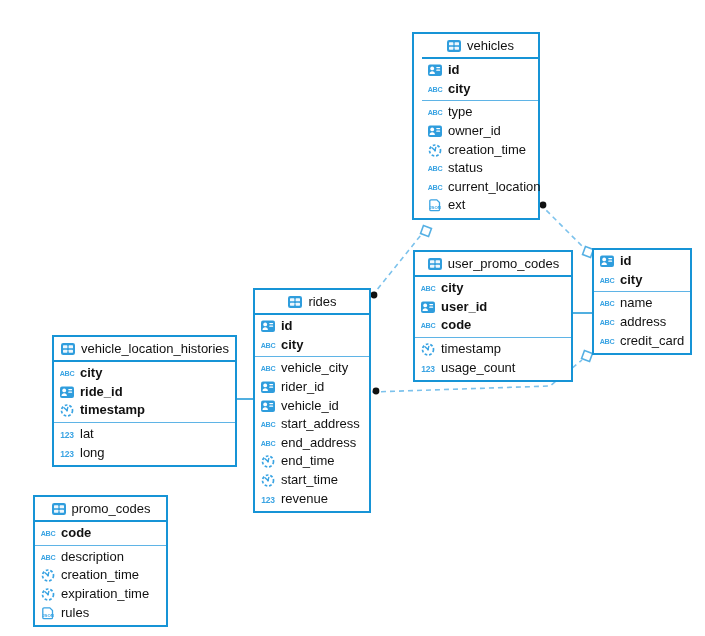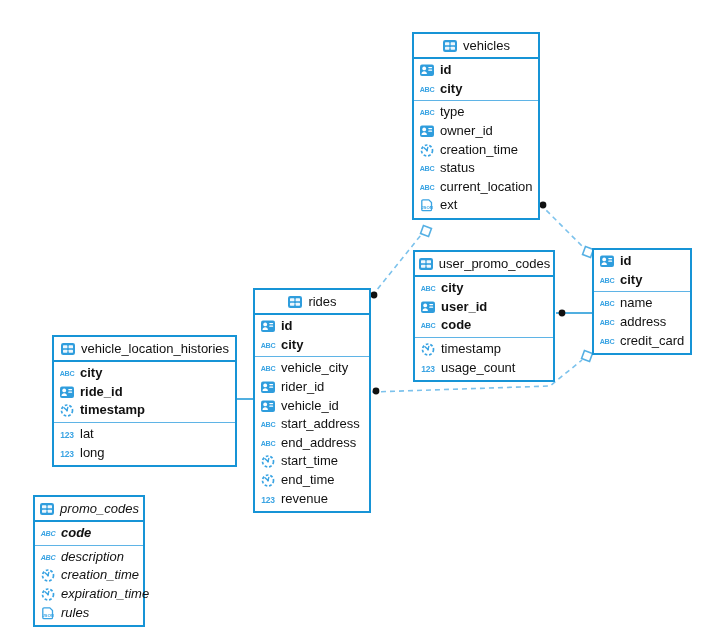--- a/index.html
+++ b/index.html
@@ -33,21 +33,21 @@
   }
   .crow.pk{font-weight:700;}
   .icon{width:16px;height:16px;display:inline-flex;flex:0 0 16px;align-items:center;}
   .cname{line-height:16px;}
 </style>
 </head>
 <body>
 
 <div class="canvas">
   <div id="tables">
-      <div class="table" style="left: 412px; top: 32px; width: 128px;">
+      <div class="table" style="left: 412px; top: 32px; width: 128px; padding-left: 8px;">
         <div class="thead">
           <span class="icon">
             <svg width="16" height="16" viewBox="0 0 16 16" xmlns="http://www.w3.org/2000/svg">
               <rect x="1" y="2" width="14" height="12" rx="2.2" fill="#2f9ddd"></rect>
               <rect x="3" y="4.3" width="4.4" height="3" rx="0.6" fill="#ffffff" opacity="0.92"></rect>
               <rect x="8.6" y="4.3" width="4.4" height="3" rx="0.6" fill="#ffffff" opacity="0.92"></rect>
               <rect x="3" y="8.7" width="4.4" height="3" rx="0.6" fill="#ffffff" opacity="0.92"></rect>
               <rect x="8.6" y="8.7" width="4.4" height="3" rx="0.6" fill="#ffffff" opacity="0.92"></rect>
             </svg>
           </span>
@@ -126,21 +126,21 @@
             <span class="icon">
               <svg width="16" height="16" viewBox="0 0 16 16" xmlns="http://www.w3.org/2000/svg">
                 <path d="M4 2.8 h5.8 l2.7 2.7 v7 a1.2 1.2 0 0 1 -1.2 1.2 h-7.3 a1.2 1.2 0 0 1 -1.2 -1.2 v-8.5 a1.2 1.2 0 0 1 1.2 -1.2 z" fill="#fff" stroke="#3ba4e3" stroke-width="1.3"></path>
                 <text x="8" y="12.4" text-anchor="middle" font-family="Liberation Sans, sans-serif" font-size="4.3" font-weight="700" fill="#3ba4e3">JSON</text>
               </svg>
             </span>
             <span class="cname">ext</span>
           </div>
         </div>
       </div>
-      <div class="table" style="left: 413px; top: 250px; width: 142px;">
+      <div class="table" style="left: 413px; top: 250px; width: 160px;">
         <div class="thead">
           <span class="icon">
             <svg width="16" height="16" viewBox="0 0 16 16" xmlns="http://www.w3.org/2000/svg">
               <rect x="1" y="2" width="14" height="12" rx="2.2" fill="#2f9ddd"></rect>
               <rect x="3" y="4.3" width="4.4" height="3" rx="0.6" fill="#ffffff" opacity="0.92"></rect>
               <rect x="8.6" y="4.3" width="4.4" height="3" rx="0.6" fill="#ffffff" opacity="0.92"></rect>
               <rect x="3" y="8.7" width="4.4" height="3" rx="0.6" fill="#ffffff" opacity="0.92"></rect>
               <rect x="8.6" y="8.7" width="4.4" height="3" rx="0.6" fill="#ffffff" opacity="0.92"></rect>
             </svg>
           </span>
@@ -332,31 +332,31 @@
             <span class="cname">end_address</span>
           </div>
           <div class="crow">
             <span class="icon">
               <svg width="16" height="16" viewBox="0 0 16 16" xmlns="http://www.w3.org/2000/svg">
                 <circle cx="8" cy="8.5" r="5.5" fill="none" stroke="#3ba4e3" stroke-width="1.7" stroke-dasharray="2.7 1.9"></circle>
                 <circle cx="8" cy="8.5" r="1" fill="#3ba4e3"></circle>
                 <path d="M8 8.5 L5 5.7 M8 8.5 L8.8 5.4" stroke="#3ba4e3" stroke-width="1.4" stroke-linecap="round" fill="none"></path>
               </svg>
             </span>
+            <span class="cname">end_time</span>
+          </div>
+          <div class="crow">
+            <span class="icon">
+              <svg width="16" height="16" viewBox="0 0 16 16" xmlns="http://www.w3.org/2000/svg">
+                <circle cx="8" cy="8.5" r="5.5" fill="none" stroke="#3ba4e3" stroke-width="1.7" stroke-dasharray="2.7 1.9"></circle>
+                <circle cx="8" cy="8.5" r="1" fill="#3ba4e3"></circle>
+                <path d="M8 8.5 L5 5.7 M8 8.5 L8.8 5.4" stroke="#3ba4e3" stroke-width="1.4" stroke-linecap="round" fill="none"></path>
+              </svg>
+            </span>
             <span class="cname">start_time</span>
-          </div>
-          <div class="crow">
-            <span class="icon">
-              <svg width="16" height="16" viewBox="0 0 16 16" xmlns="http://www.w3.org/2000/svg">
-                <circle cx="8" cy="8.5" r="5.5" fill="none" stroke="#3ba4e3" stroke-width="1.7" stroke-dasharray="2.7 1.9"></circle>
-                <circle cx="8" cy="8.5" r="1" fill="#3ba4e3"></circle>
-                <path d="M8 8.5 L5 5.7 M8 8.5 L8.8 5.4" stroke="#3ba4e3" stroke-width="1.4" stroke-linecap="round" fill="none"></path>
-              </svg>
-            </span>
-            <span class="cname">end_time</span>
           </div>
           <div class="crow">
             <span class="icon">
               <svg width="16" height="16" viewBox="0 0 16 16" xmlns="http://www.w3.org/2000/svg">
                 <text x="8" y="11.5" text-anchor="middle" font-family="Liberation Sans, sans-serif" font-size="8.5" font-weight="600" letter-spacing="-0.2" fill="#3ba4e3">123</text>
               </svg>
             </span>
             <span class="cname">revenue</span>
           </div>
         </div>
@@ -418,21 +418,21 @@
           <div class="crow">
             <span class="icon">
               <svg width="16" height="16" viewBox="0 0 16 16" xmlns="http://www.w3.org/2000/svg">
                 <text x="8" y="11.5" text-anchor="middle" font-family="Liberation Sans, sans-serif" font-size="8.5" font-weight="600" letter-spacing="-0.2" fill="#3ba4e3">123</text>
               </svg>
             </span>
             <span class="cname">long</span>
           </div>
         </div>
       </div>
-      <div class="table" style="left: 33px; top: 495px; width: 112px; font-style: italic;">
+      <div class="table" style="left: 33px; top: 495px; width: 135px;">
         <div class="thead">
           <span class="icon">
             <svg width="16" height="16" viewBox="0 0 16 16" xmlns="http://www.w3.org/2000/svg">
               <rect x="1" y="2" width="14" height="12" rx="2.2" fill="#2f9ddd"></rect>
               <rect x="3" y="4.3" width="4.4" height="3" rx="0.6" fill="#ffffff" opacity="0.92"></rect>
               <rect x="8.6" y="4.3" width="4.4" height="3" rx="0.6" fill="#ffffff" opacity="0.92"></rect>
               <rect x="3" y="8.7" width="4.4" height="3" rx="0.6" fill="#ffffff" opacity="0.92"></rect>
               <rect x="8.6" y="8.7" width="4.4" height="3" rx="0.6" fill="#ffffff" opacity="0.92"></rect>
             </svg>
           </span>

